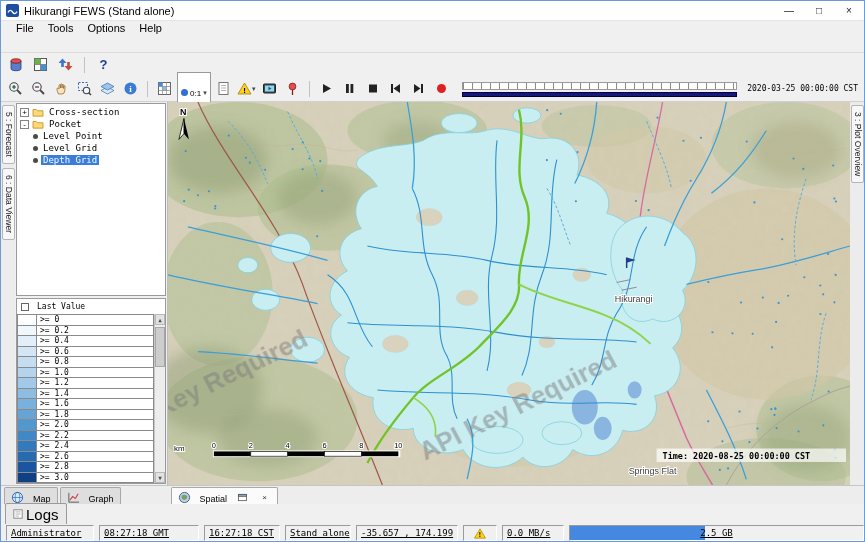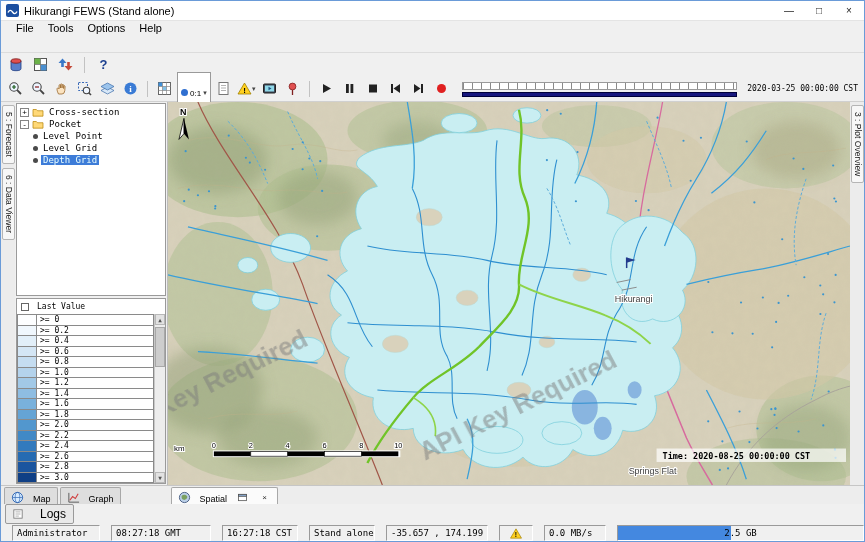--- a/index.html
+++ b/index.html
@@ -63,24 +63,24 @@
   .map-area { flex:1 1 auto; position:relative; min-width:0; background:#d9d2bc; overflow:hidden; }
   .map-svg { width:100%; height:100%; display:block; }
 
   
   .bottom-tabbar { height:19px; flex:0 0 auto; display:flex; align-items:flex-end; gap:2px; padding-left:3px; background:#ededed; border-top:1px solid #c6c6c6; }
   .btab { display:flex; align-items:flex-end; gap:9px; font-size:9px; height:17px; padding:0 6px; border:1px solid #a8a8a8; border-bottom:none; border-radius:2px 2px 0 0; background:#dedede; }
   .btab.active { background:#fbfbfb;margin-left:48px; }
   .tab-ctrl { width:13px; height:13px; display:flex; align-items:center; justify-content:center; font-size:8px; color:#333; }
 
   .logs-row { height:20px; flex:0 0 auto; display:flex; align-items:center; padding-left:4px; background:#f0f0f0; }
-  .logs-btn { display:flex; align-items:center; gap:17px; font-size:12px; padding:2px 7px; border:1px solid #9a9a9a; background:#e9e9e9; border-radius:2px; }
+  .logs-btn { display:flex; align-items:center; gap:3px; font-size:15px; padding:2px 7px; border:1px solid #9a9a9a; background:#e9e9e9; border-radius:2px; }
 
   .statusbar { height:17px; flex:0 0 auto; display:flex; background:#f0f0f0; font-family:"DejaVu Sans Mono",monospace; font-size:9px; padding-top:1px; }
-  .scell { border:1px solid; border-color:#9a9a9a #ffffff #ffffff #9a9a9a; display:flex; align-items:center; padding:0 4px; white-space:nowrap; overflow:hidden; margin-left:11px; flex:0 0 auto; position:relative; }
+  .scell { border:1px solid; border-color:#9a9a9a #ffffff #ffffff #9a9a9a; display:flex; align-items:center; padding:0 4px; white-space:nowrap; overflow:hidden; margin-left:5px; flex:0 0 auto; position:relative;text-decoration:underline; }
   .scell.mem { flex:1 1 auto; justify-content:center; }
   .mem-fill { position:absolute; left:0; top:0; bottom:0; width:46%; background:#4488e0; }
   .mem-text { position:relative; z-index:1; }
 </style>
 </head>
 <body>
 
 <div class="window">
 
   <div class="titlebar">

